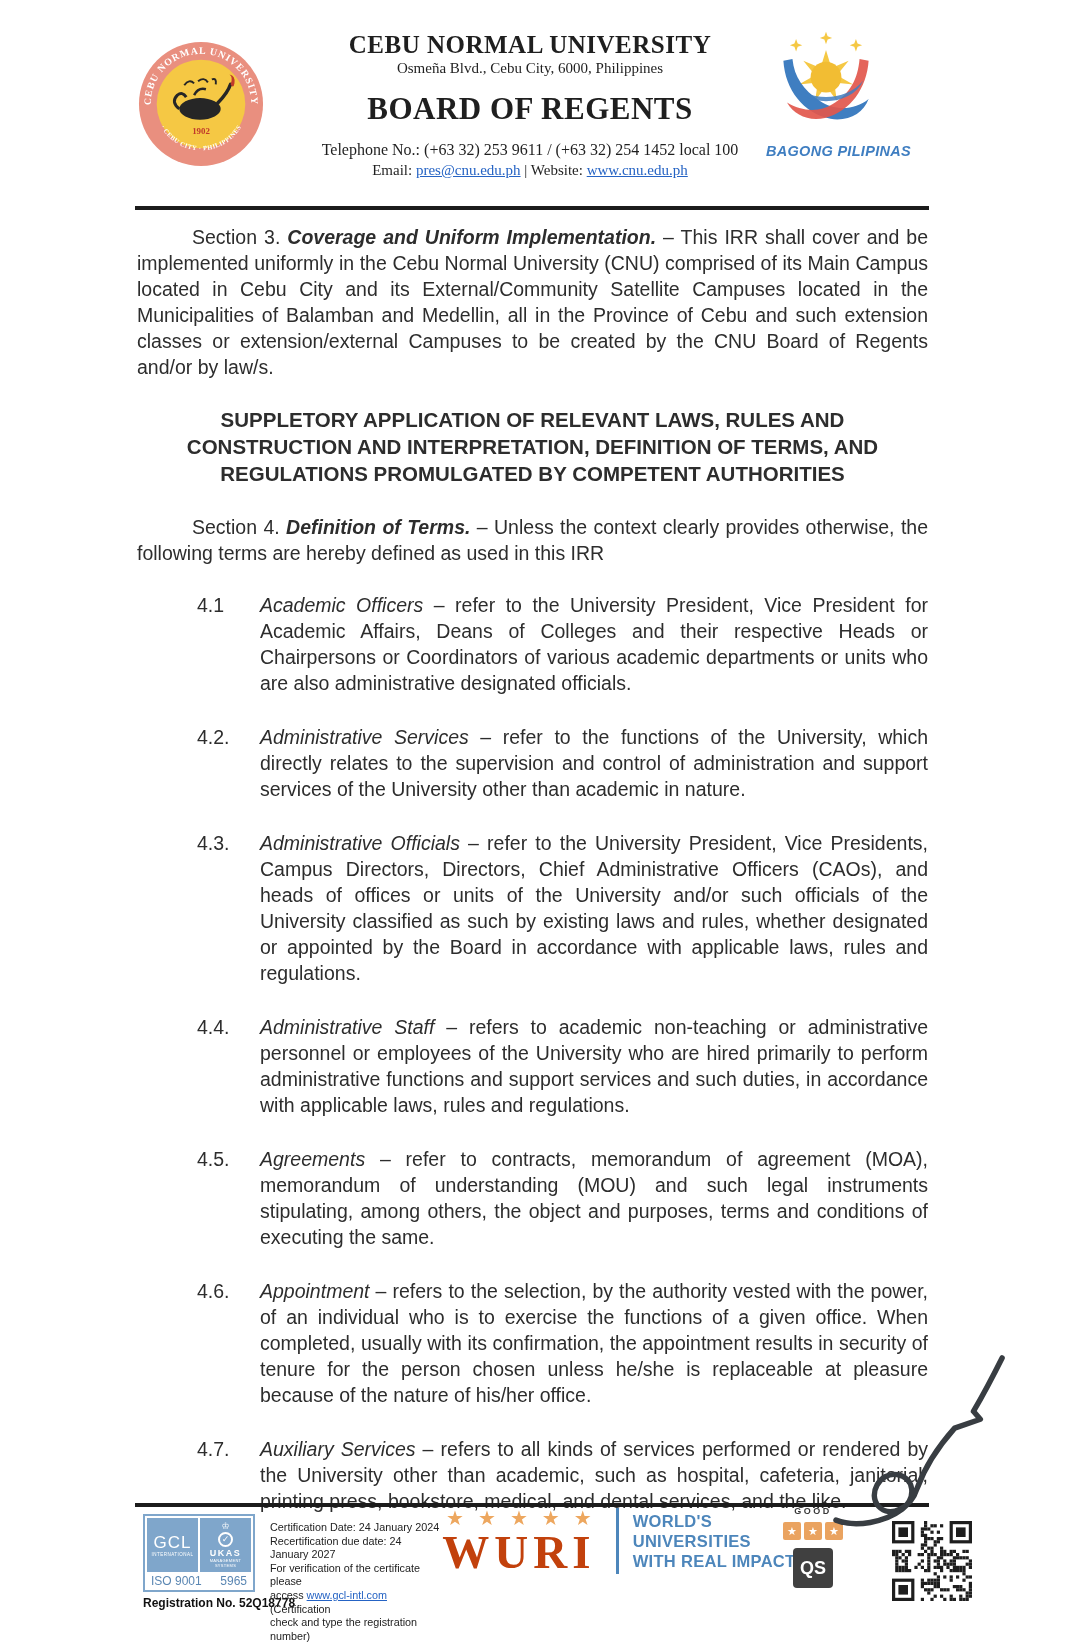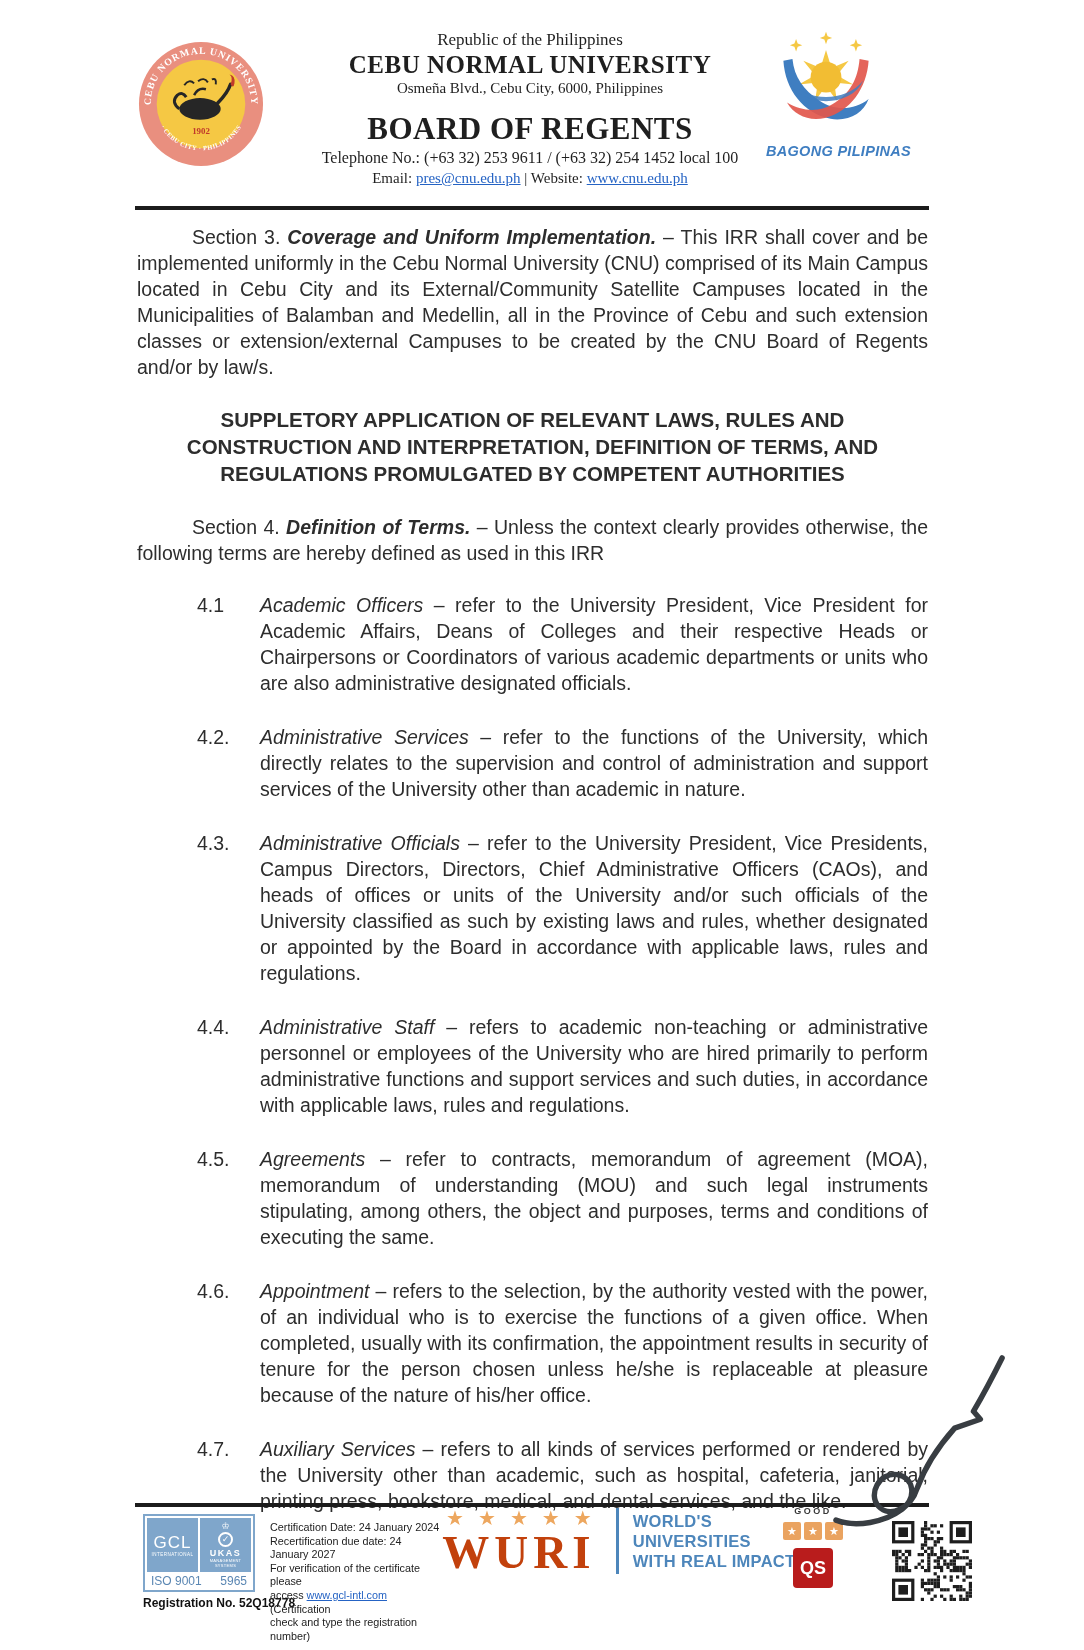--- a/index.html
+++ b/index.html
@@ -13,21 +13,21 @@
   .header { position:absolute; left:0; top:0; width:1084px; height:210px; }
   .seal { position:absolute; left:137px; top:40px; width:128px; height:128px; }
   .hdr-center {
     position:absolute; left:300px; top:30px; width:460px; text-align:center;
     font-family:"Liberation Serif", serif; color:#1f1f1f;
   }
   .hdr-republic { font-size:17px; }
   .hdr-univ { font-size:25px; font-weight:bold; letter-spacing:0.5px; margin-top:1px; }
   .hdr-addr { font-size:15px; margin-top:1px; }
   .hdr-office { font-size:31px; font-weight:bold; margin-top:14px; letter-spacing:0.5px; }
-  .hdr-phone { font-size:16px; margin-top:2px; }
+  .hdr-phone { font-size:16px; margin-top:14px; }
   .hdr-email { font-size:15px; margin-top:3px; }
   .hdr-link { color:#2563c4; text-decoration:underline; cursor:pointer; }
   .bagong { position:absolute; left:766px; top:30px; width:120px; text-align:center; }
   .bagong-label {
     font-family:"Liberation Sans", sans-serif; font-weight:bold; font-style:italic;
     color:#3f7ec1; font-size:14.5px; letter-spacing:0.3px; margin-top:2px; white-space:nowrap;
   }
   .rule-top { position:absolute; left:135px; top:206px; width:794px; height:4px; background:#1c1c1c; }
   .rule-bottom { position:absolute; left:135px; top:1503px; width:794px; height:4px; background:#1c1c1c; }
 
@@ -67,21 +67,21 @@
     font-family:"Liberation Serif", serif; font-weight:bold; color:#c2410c;
     font-size:47px; line-height:44px; letter-spacing:5px; margin-top:2px;
   }
   .wuri-divider { width:3px; height:66px; background:#4d86bb; margin:0 14px 0 10px; }
   .wuri-tagline { color:#4d86bb; font-weight:bold; font-size:16.5px; line-height:20px; letter-spacing:0.3px; }
 
   .qs-block { position:absolute; left:758px; top:1506px; width:110px; text-align:center; }
   .qs-good { font-size:9px; font-weight:bold; letter-spacing:2.5px; color:#3a3a3a; }
   .qs-stars { display:flex; justify-content:center; gap:3px; margin-top:6px; }
   .qs-star-sq { width:18px; height:18px; background:#eaa360; border-radius:2px; color:#fff; font-size:11px; line-height:18px; }
-  .qs-logo { width:40px; height:40px; background:#b91c1c; border-radius:4px; color:#fff; font-weight:bold; font-size:18px; line-height:40px; margin:8px auto 0 auto; }
+  .qs-logo { width:40px; height:40px; background:#404040; border-radius:4px; color:#fff; font-weight:bold; font-size:18px; line-height:40px; margin:8px auto 0 auto; }
 
   .qr { position:absolute; left:892px; top:1521px; width:80px; height:80px; }
   .signature { position:absolute; left:828px; top:1352px; width:188px; height:178px; z-index:3; }
 </style>
 </head>
 <body>
 
 <div class="page">
 
   <div class="header">
@@ -105,21 +105,20 @@
           <path d="M 82,64 Q 92,54 95,45" fill="none" stroke="#262626" stroke-width="3.5" stroke-linecap="round"></path>
           <path d="M 95,45 q 3,-7 -1,-10 q 6,1 5,9 q -1,6 -4,1 Z" fill="#c0392b"></path>
           <path d="M 58,56 q 4,-8 12,-6" fill="none" stroke="#262626" stroke-width="2.5"></path>
           <path d="M 48,46 q 5,-7 10,-2 M 62,42 q 6,-5 10,1 M 76,40 q 5,-2 4,5" fill="none" stroke="#262626" stroke-width="2"></path>
         </g>
         <text x="65" y="95" text-anchor="middle" font-family="Liberation Serif, serif" font-size="9" font-weight="bold" fill="#c0392b">1902</text>
       </svg>
     </div>
 
     <div class="hdr-center">
-      <div class="hdr-republic">Republic of the Philippines</div>
       <div class="hdr-univ">CEBU NORMAL UNIVERSITY</div>
       <div class="hdr-addr">Osmeña Blvd., Cebu City, 6000, Philippines</div>
       <div class="hdr-office">BOARD OF REGENTS</div>
       <div class="hdr-phone">Telephone No.: (+63 32) 253 9611 / (+63 32) 254 1452 local 100</div>
       <div class="hdr-email">
         <span>Email: </span><span class="hdr-link">pres@cnu.edu.ph</span><span> | </span><span>Website: </span><span class="hdr-link">www.cnu.edu.ph</span>
       </div>
     </div>
 
     <div class="bagong">

